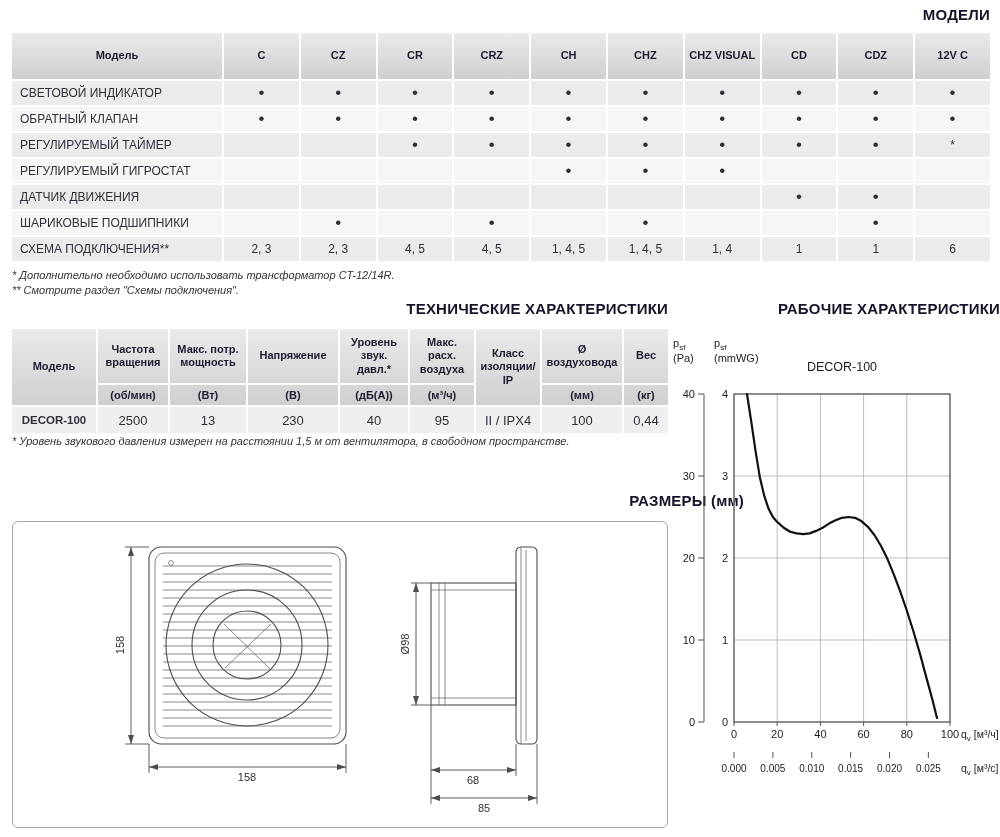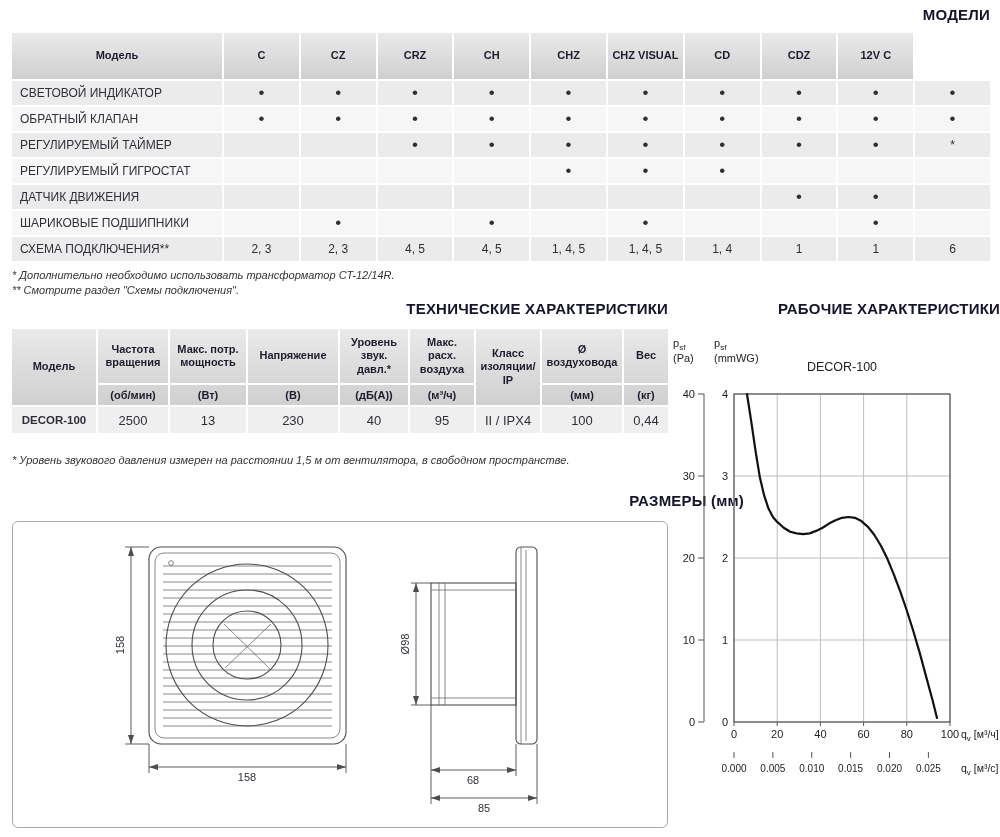--- a/index.html
+++ b/index.html
@@ -62,20 +62,21 @@
 </head>
 <body>
 
 <div id="models-section">
   <div class="section-heading">МОДЕЛИ</div>
   <div id="models-table">
     <div class="mrow mhead" id="models-head">
         <div class="mcell">Модель</div>
         <div class="mcell">C</div>
         <div class="mcell">CZ</div>
+        <div class="mcell">CR</div>
         <div class="mcell">CRZ</div>
         <div class="mcell">CH</div>
         <div class="mcell">CHZ</div>
         <div class="mcell">CHZ VISUAL</div>
         <div class="mcell">CD</div>
         <div class="mcell">CDZ</div>
         <div class="mcell">12V C</div>
       </div>
     <div id="models-body">
         <div class="mrow odd">
@@ -223,21 +224,21 @@
           <div class="tdcell">13</div>
           <div class="tdcell">230</div>
           <div class="tdcell">40</div>
           <div class="tdcell">95</div>
           <div class="tdcell">II / IPX4</div>
           <div class="tdcell">100</div>
           <div class="tdcell">0,44</div>
         </div>
       </div>
   </div>
-  <div class="footnote" style="margin-top:21px;">* Уровень звукового давления измерен на расстоянии 1,5 м от вентилятора, в свободном пространстве.</div>
+  <div class="footnote" style="margin-top:2px;">* Уровень звукового давления измерен на расстоянии 1,5 м от вентилятора, в свободном пространстве.</div>
 </div>
 
 <div id="dims-section">
   <div class="section-heading">РАЗМЕРЫ (мм)</div>
   <div id="dims-box">
     <svg width="654" height="305" viewBox="0 0 654 305">
       <defs>
         <marker id="ae" markerWidth="10" markerHeight="8" refX="9" refY="3" orient="auto" markerUnits="userSpaceOnUse">
           <path class="arrowfill" d="M0,0 L9,3 L0,6 Z"></path>
         </marker>

